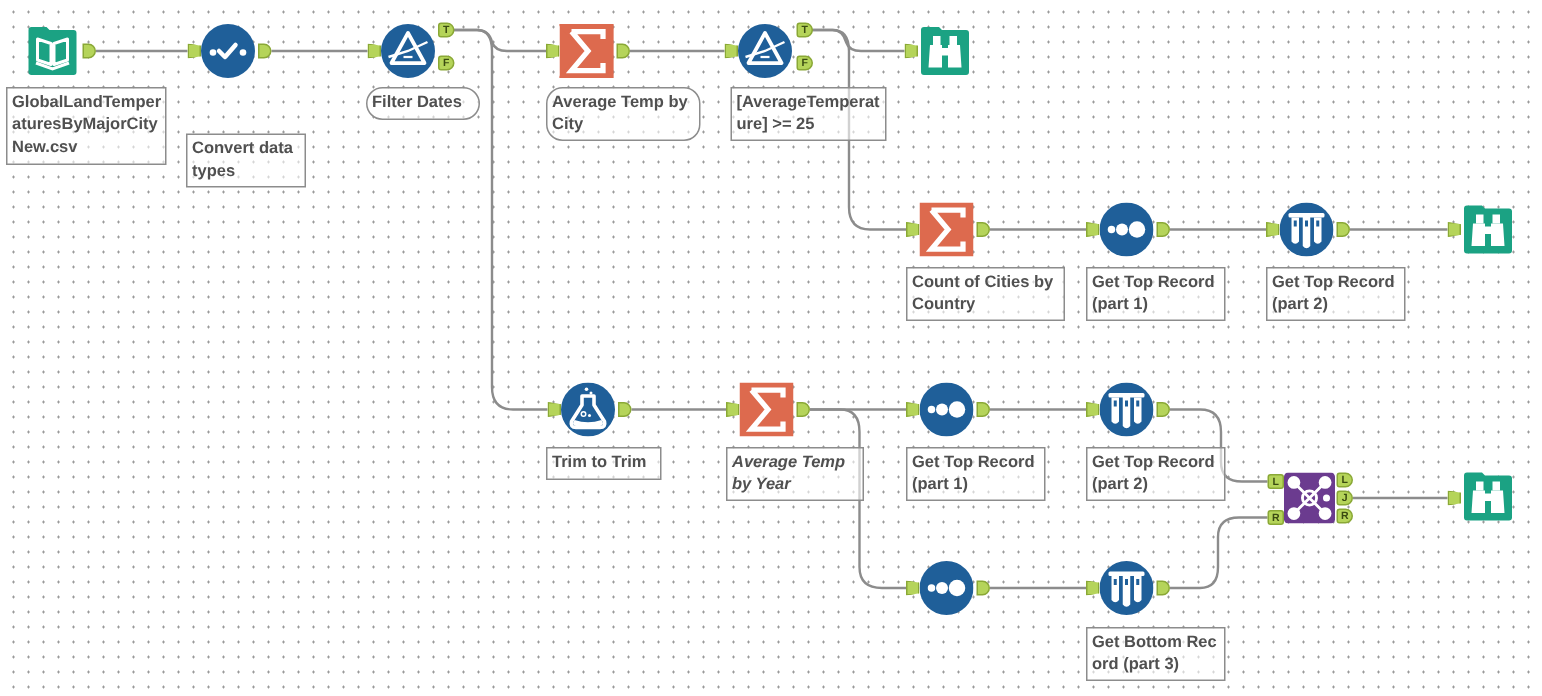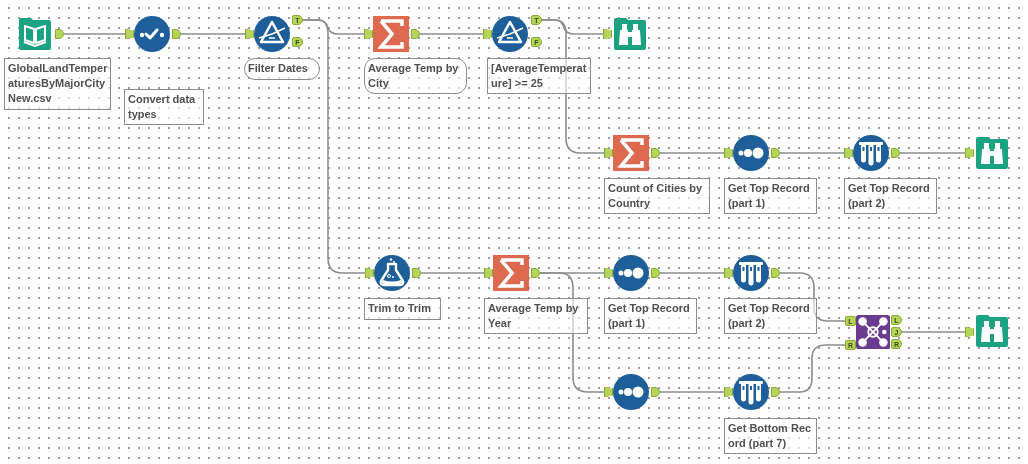--- a/index.html
+++ b/index.html
@@ -293,17 +293,17 @@
 
   <div class="annot" style="left:4px;top:58px;width:107px;height:52px;">GlobalLandTemperaturesByMajorCityNew.csv</div>
   <div class="annot" style="left:124px;top:58px;width:80px;height:36px;margin-top:31px;">Convert data types</div>
   <div class="annot" style="left:244px;top:58px;width:76px;height:22px;border-radius:11px;">Filter Dates</div>
   <div class="annot" style="left:364px;top:58px;width:103px;height:36px;border-radius:11px;">Average Temp by City</div>
   <div class="annot" style="left:487px;top:58px;width:104px;height:36px;">[AverageTemperature] &gt;= 25</div>
   <div class="annot" style="left:604px;top:178px;width:106px;height:36px;">Count of Cities by Country</div>
   <div class="annot" style="left:724px;top:178px;width:93px;height:36px;">Get Top Record (part 1)</div>
   <div class="annot" style="left:844px;top:178px;width:93px;height:36px;">Get Top Record (part 2)</div>
   <div class="annot" style="left:364px;top:298px;width:77px;height:22px;">Trim to Trim</div>
-  <div class="annot" style="left:484px;top:298px;width:104px;height:36px;">Average Temp by Year</div>
+  <div class="annot" style="left:484px;top:298px;width:92px;height:36px;font-style:italic;">Average Temp by Year</div>
   <div class="annot" style="left:604px;top:298px;width:93px;height:36px;">Get Top Record (part 1)</div>
   <div class="annot" style="left:724px;top:298px;width:93px;height:36px;">Get Top Record (part 2)</div>
-  <div class="annot" style="left:724px;top:418px;width:93px;height:36px;">Get Bottom Record (part 7)</div>
+  <div class="annot" style="left:724px;top:418px;width:93px;height:36px;">Get Bottom Record (part 3)</div>
 </div>
 
 </body></html>

